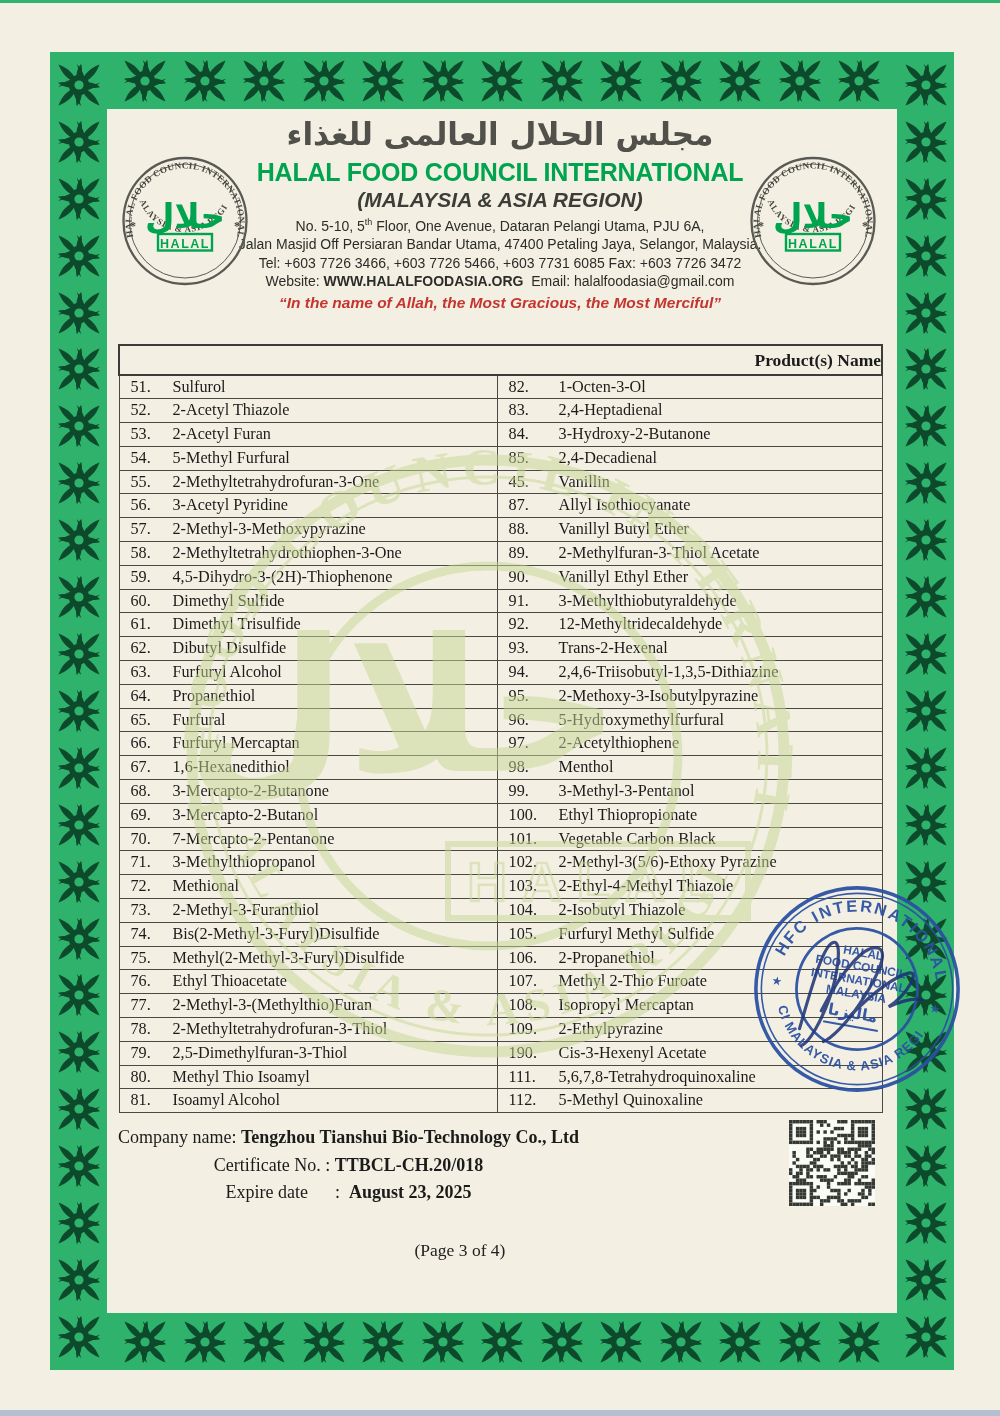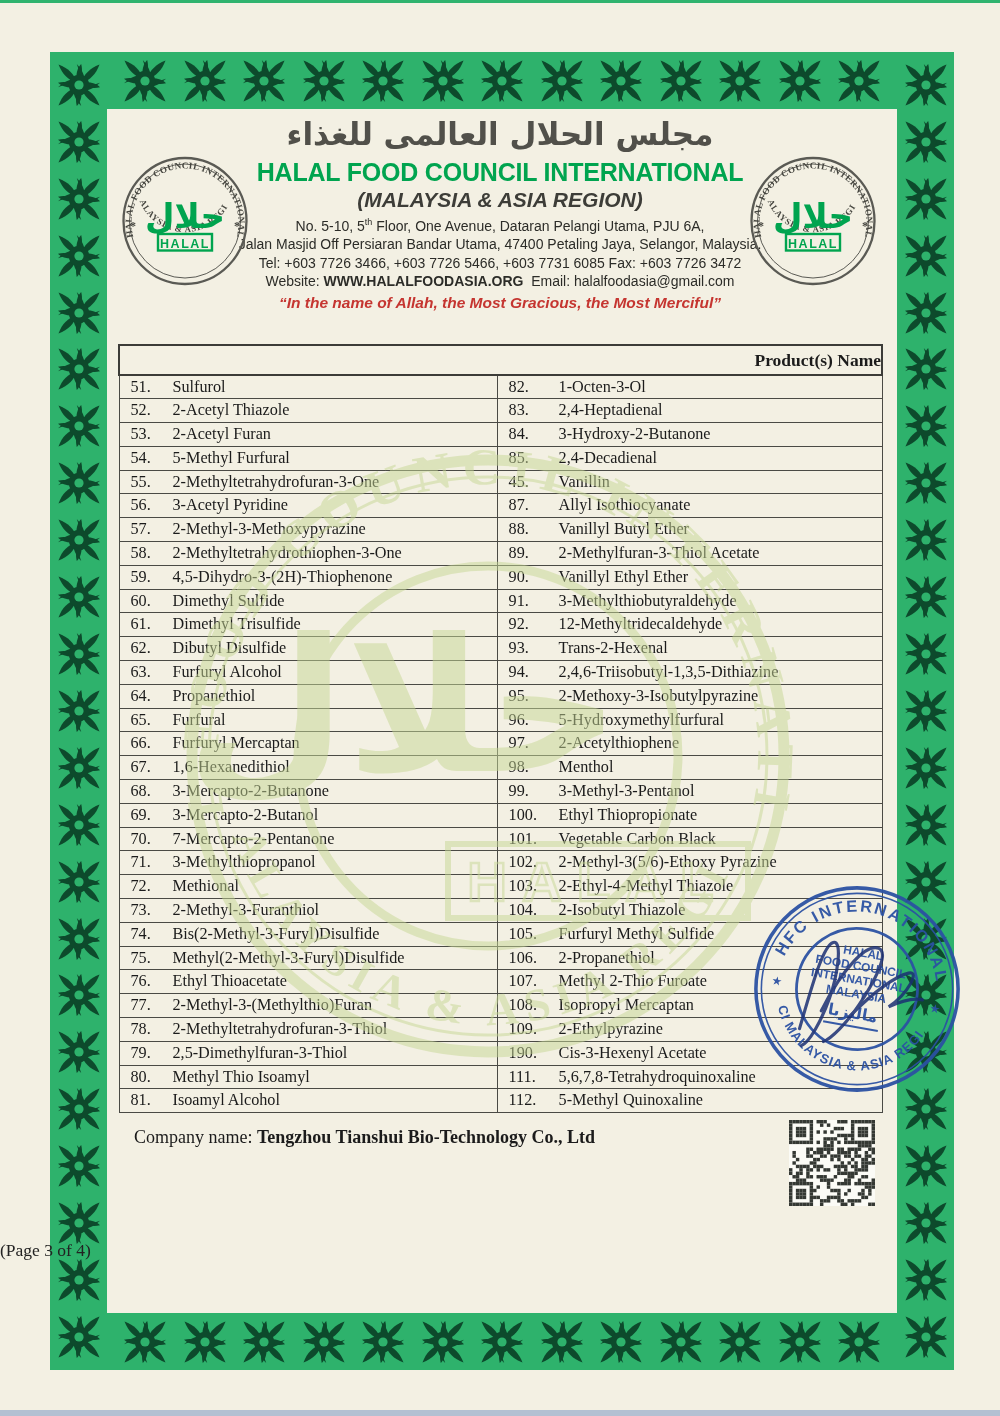--- a/index.html
+++ b/index.html
@@ -50,24 +50,24 @@
   .num{display:inline-block;padding-left:11px;width:42px;}
   .c2 .num{width:50px;}
 
   
   .stamp{position:absolute;left:746px;top:878px;width:222px;height:222px;opacity:0.94;pointer-events:none;}
 
   
   .qr{position:absolute;left:789px;top:1120px;width:86px;height:86px;background:#fbfbf6;}
 
   
-  .footer{position:absolute;left:134px;top:1124px;font-size:18px;color:#1b1b1b;line-height:27.6px;text-align:center;}
+  .footer{position:absolute;left:118px;top:1124px;font-size:18px;color:#1b1b1b;line-height:27.6px;text-align:center;}
   .footer .label{white-space:pre;}
   .footer .value{font-weight:bold;}
-  .page-num{position:absolute;left:0;width:920px;top:1240px;text-align:left;font-size:17.5px;color:#222;}
+  .page-num{position:absolute;left:0;width:920px;top:1240px;text-align:center;font-size:17.5px;color:#222;}
 </style>
 </head>
 <body>
 
 <div class="page">
 
   <div class="edge-top"></div>
   <div class="edge-bottom"></div>
 
   <svg width="0" height="0" style="position:absolute" aria-hidden="true">
@@ -844,17 +844,19 @@
           <rect x="51.60" y="82.56" width="3.44" height="3.44"></rect>
           <rect x="55.04" y="82.56" width="3.44" height="3.44"></rect>
           <rect x="61.92" y="82.56" width="3.44" height="3.44"></rect>
           <rect x="79.12" y="82.56" width="3.44" height="3.44"></rect>
           <rect x="82.56" y="82.56" width="3.44" height="3.44"></rect>
         </g>
       </svg></div>
 
   <div class="footer">
     <div><span class="label">Company name: </span><span class="value">Tengzhou Tianshui Bio-Technology Co., Ltd</span></div>
+    <div><span class="label">Certificate No. : </span><span class="value">TTBCL-CH.20/018</span></div>
+    <div><span class="label">Expire date      :  </span><span class="value">August 23, 2025</span></div>
   </div>
 
   <div class="page-num">(Page 3 of 4)</div>
 
 </div>
 
 </body></html>

